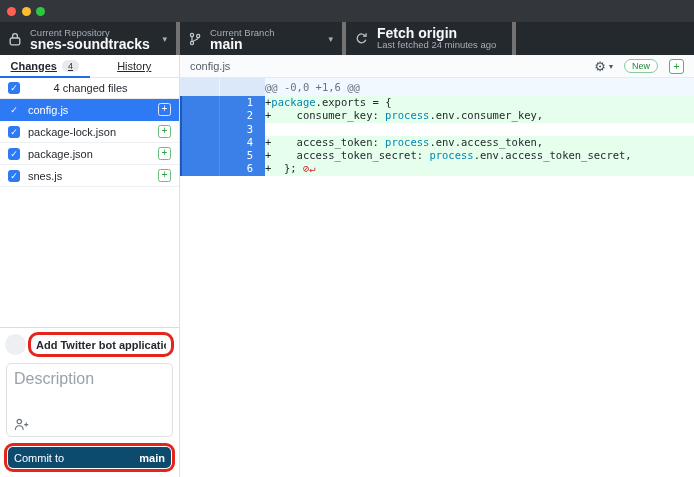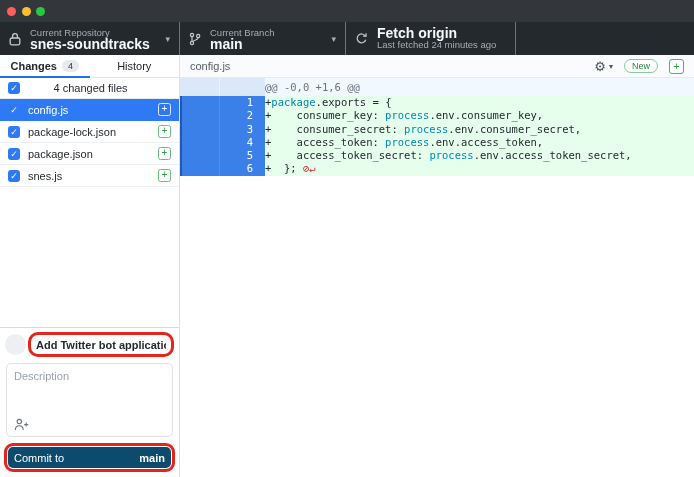--- a/index.html
+++ b/index.html
@@ -7,36 +7,36 @@
     width:694px;height:477px;position:relative;overflow:hidden;
     font-family:"Liberation Sans",sans-serif;background:#fff;
     -webkit-font-smoothing:antialiased;
   }
   
   .titlebar{height:22px;background:#33373c;display:flex;align-items:center;padding-left:7px;}
   .light{width:9px;height:9px;border-radius:50%;margin-right:5.5px;}
   
   .toolbar{height:33px;background:#24292e;display:flex;}
   .tb-sec{display:flex;align-items:center;box-sizing:border-box;padding:0 9px;
-          border-right:1px solid #737373;cursor:default;}
+          border-right:4px solid #737373;cursor:default;}
   .tb-sec.repo{width:180px;}
   .tb-sec.branch{width:166px;}
   .tb-sec.fetch{width:170px;}
   .tb-icon{margin-right:9px;display:flex;align-items:center;flex:none;}
   .tb-text{display:flex;flex-direction:column;justify-content:center;min-width:0;}
   .tb-l1{font-size:9.5px;color:#a6adb5;line-height:11px;white-space:nowrap;}
   .tb-l2{font-size:14px;font-weight:bold;color:#f6f8fa;line-height:12px;white-space:nowrap;}
   .tb-caret{margin-left:auto;color:#aab1b8;font-size:9px;padding-left:8px;}
   .tb-spacer{flex:1;}
   
   .main{position:absolute;top:55px;left:0;right:0;bottom:0;display:flex;}
   .sidebar{width:180px;flex:none;border-right:1px solid #dcdfe3;display:flex;flex-direction:column;background:#fff;box-sizing:border-box;}
   
   .tabs{height:22px;display:flex;border-bottom:1px solid #e1e4e8;flex:none;}
-  .tab{flex:1;display:flex;align-items:center;justify-content:center;font-size:11px;color:#24292e;position:relative;cursor:default;}
+  .tab{flex:1;display:flex;align-items:center;justify-content:center;font-size:11px;color:#24292e;position:relative;cursor:default;text-decoration:underline;}
   .tab.active{font-weight:bold;}
   .tab.active::after{content:"";position:absolute;left:0;right:0;bottom:-1px;height:2px;background:#1f6feb;}
   .tab-badge{background:#e7e9ec;border-radius:8px;font-size:9px;padding:1px 6px;margin-left:5px;font-weight:normal;color:#30363c;}
   
   .files-header{height:20px;display:flex;align-items:center;padding:0 8px;border-bottom:1px solid #e8eaec;font-size:11px;color:#24292e;flex:none;}
   .files-header .fh-label{flex:1;text-align:center;padding-right:18px;}
   
   .file-list{flex:none;}
   .file-row{height:21px;display:flex;align-items:center;padding:0 8px;border-bottom:1px solid #f0f1f3;font-size:11px;color:#24292e;}
   .file-row.selected{background:#2e7af5;color:#fff;border-bottom-color:#2e7af5;}
@@ -46,21 +46,21 @@
   .addicon{width:11px;height:11px;border:1px solid #6cbc81;border-radius:2.5px;color:#28a745;font-size:10px;line-height:10px;text-align:center;flex:none;}
   .file-row.selected .addicon{border-color:#dbe8fd;color:#fff;}
   
   .commit-box{margin-top:auto;border-top:1px solid #d8dbdf;padding:4px 5px 5px;flex:none;box-sizing:border-box;}
   .summary-row{display:flex;align-items:center;margin-bottom:6px;}
   .avatar{width:21px;height:21px;border-radius:50%;background:#edeff2;flex:none;}
   .red-ring{border:3px solid #e3251c;border-radius:10px;box-sizing:border-box;}
   .summary-ring{flex:1;margin-left:2px;height:25px;display:flex;align-items:center;background:#fff;padding:0 5px;}
   .summary-input{border:none;outline:none;width:100%;font-size:11px;font-weight:bold;color:#24292e;font-family:inherit;background:transparent;padding:0;}
   .desc-box{position:relative;border:1px solid #dfe2e5;border-radius:5px;height:72px;margin:0 1px 6px;background:#fff;}
-  .desc-input{width:100%;height:50px;border:none;resize:none;outline:none;font-size:11px;color:#24292e;font-family:inherit;padding:6px 7px;box-sizing:border-box;background:transparent;}
+  .desc-input{width:100%;height:50px;border:none;resize:none;outline:none;font-size:16px;color:#24292e;font-family:inherit;padding:6px 7px;box-sizing:border-box;background:transparent;}
   .desc-input::placeholder{color:#9aa1a9;}
   .coauthor{position:absolute;left:7px;bottom:5px;display:flex;}
   .button-ring{border:3px solid #e3251c;border-radius:9px;padding:1px;margin:0 -1px;}
   .commit-btn{width:100%;height:21px;background:#0c4a6e;border:none;border-radius:5px;color:#fff;font-size:11px;display:flex;align-items:center;justify-content:space-between;font-family:inherit;cursor:default;}
   .commit-btn b{margin-left:3px;}
   
   .diffpane{flex:1;display:flex;flex-direction:column;background:#fff;min-width:0;}
   .diff-header{height:22px;flex:none;background:#fafbfc;border-bottom:1px solid #e8eaed;display:flex;align-items:center;padding:0 10px;font-size:11px;color:#586069;}
   .dh-right{margin-left:auto;display:flex;align-items:center;}
   .gear{font-size:13px;color:#4d565f;line-height:13px;}
@@ -225,21 +225,20 @@
             <span class="dcontent"><span>+</span><span class="seg-k">package</span><span>.exports = {</span></span>
           </div>
           <div class="drow add">
             <span class="g1"></span>
             <span class="g2">2</span>
             <span class="dcontent"><span>+    consumer_key: </span><span class="seg-k">process</span><span>.env.consumer_key,</span></span>
           </div>
           <div class="drow add">
             <span class="g1"></span>
             <span class="g2">3</span>
-            <span class="dcontent"><span>+    consumer_secret: </span><span class="seg-k">process</span><span>.env.consumer_secret,</span></span>
           </div>
           <div class="drow add">
             <span class="g1"></span>
             <span class="g2">4</span>
             <span class="dcontent"><span>+    access_token: </span><span class="seg-k">process</span><span>.env.access_token,</span></span>
           </div>
           <div class="drow add">
             <span class="g1"></span>
             <span class="g2">5</span>
             <span class="dcontent"><span>+    access_token_secret: </span><span class="seg-k">process</span><span>.env.access_token_secret,</span></span>

